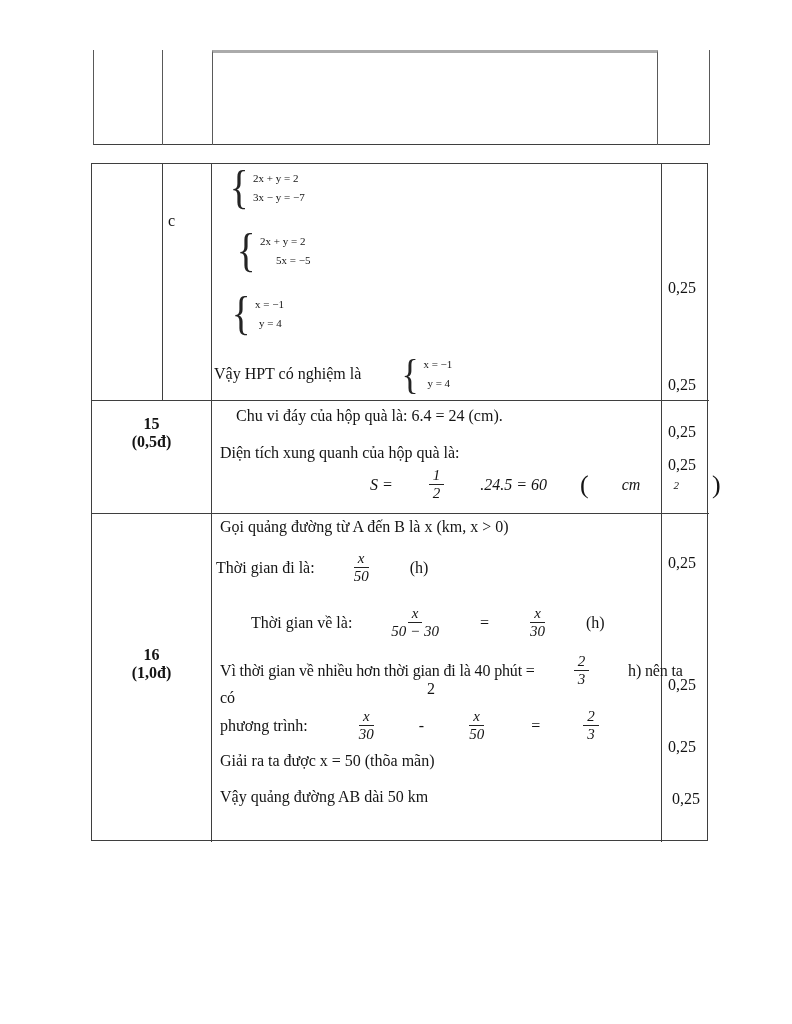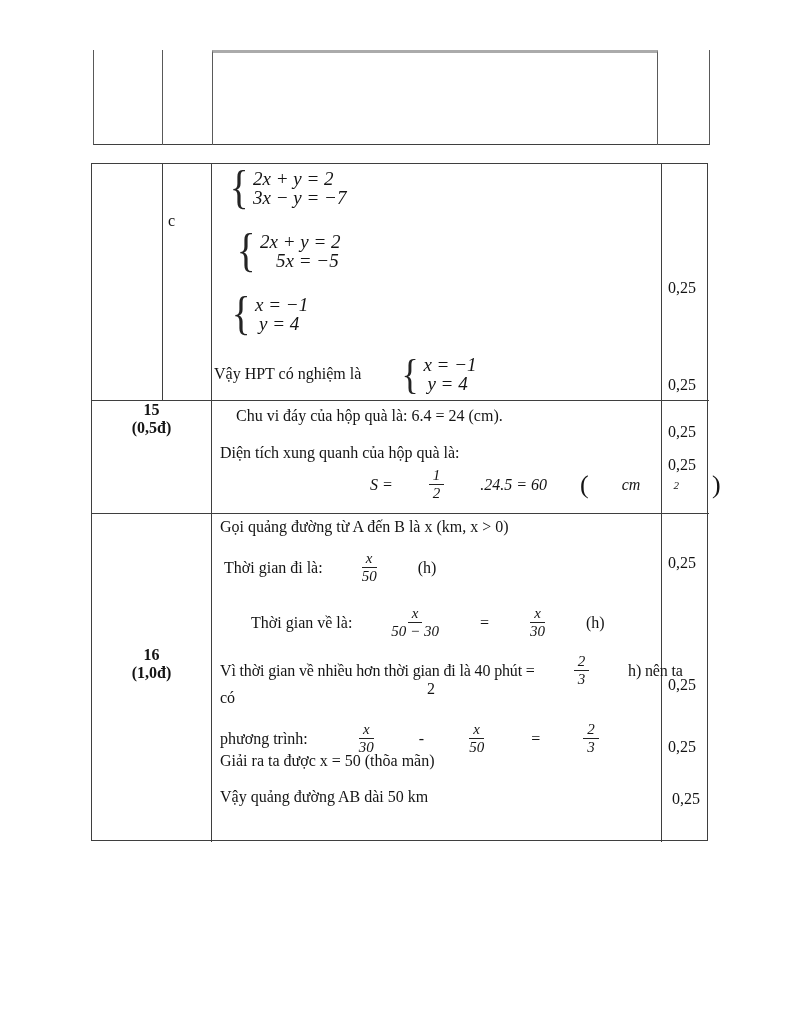--- a/index.html
+++ b/index.html
@@ -13,22 +13,22 @@
   .it { font-style:italic; }
   .b { font-weight:bold; }
   .flexline { position:absolute; display:flex; align-items:center; white-space:nowrap;gap:33px; }
   .frac { display:inline-flex; flex-direction:column; align-items:center;
           font-style:italic; font-size:15px; line-height:17px; }
   .frac .num { border-bottom:1px solid #222; padding:0 4px; }
   .frac .den { padding:0 4px; }
   .sys { position:absolute; display:flex; align-items:center; }
   .sys .brace { font-size:46px; line-height:1; font-weight:400; color:#242424;
                 transform:scaleX(0.85); margin-right:3px; }
-  .sys .lines { display:flex; flex-direction:column; font-style:italic;
-                font-size:19px; line-height:19px; }
+  .sys .lines { display:flex; flex-direction:column; 
+                font-size:11px; line-height:19px; }
   .bigparen { font-size:26px; line-height:1; font-style:normal; font-weight:300; }
   .sup { vertical-align:super; font-size:11px; }
   .mark { position:absolute; left:6px; }
   .centercol { text-align:center; }
 </style>
 </head>
 <body>
 
 <div id="page">
 
@@ -84,21 +84,21 @@
         </span>
       </div>
     </div>
 
     <div class="cell" style="left:570px; top:0; width:47px; height:237px; border-bottom:1px solid #3f3f3f;">
       <span class="mark" style="top:115px;">0,25</span>
       <span class="mark" style="top:212px;">0,25</span>
     </div>
 
     <div class="cell centercol" style="left:0; top:237px; width:120px; height:113px; border-right:1px solid #3f3f3f; border-bottom:1px solid #3f3f3f;">
-      <div class="b" style="">15</div>
+      <div class="b" style="margin-top:14px;">15</div>
       <div class="b">(0,5đ)</div>
     </div>
 
     <div class="cell" style="left:120px; top:237px; width:450px; height:113px; border-right:1px solid #3f3f3f; border-bottom:1px solid #3f3f3f;">
       <span class="t" style="left:8px; top:6px;margin-left:16px;">Chu vi đáy của hộp quà là: 6.4 = 24 (cm).</span>
       <span class="t" style="left:8px; top:43px;">Diện tích xung quanh của hộp quà là:</span>
       <div class="flexline it" style="left:158px; top:66px;">
         <span>S =</span>
         <span class="frac" style="margin:0 3px;">
           <span class="num">1</span>
@@ -119,21 +119,21 @@
 
     <div class="cell centercol" style="left:0; top:350px; width:120px; height:328px; border-right:1px solid #3f3f3f;">
       <div class="b" style="margin-top:132px;">16</div>
       <div class="b">(1,0đ)</div>
     </div>
 
     <div class="cell" style="left:120px; top:350px; width:450px; height:328px; border-right:1px solid #3f3f3f;">
 
       <span class="t" style="left:8px; top:4px;text-align:right;">Gọi quảng đường từ A đến B là x (km, x &gt; 0)</span>
 
-      <div class="flexline" style="left:12px; top:36px;">
+      <div class="flexline" style="left:4px; top:36px;">
         <span>Thời gian đi là:</span>
         <span class="frac" style="margin:0 4px 0 2px;">
           <span class="num">x</span>
           <span class="den">50</span>
         </span>
         <span>(h)</span>
       </div>
 
       <div class="flexline" style="left:8px; top:91px;margin-left:31px;">
         <span>Thời gian về là:</span>
@@ -154,21 +154,21 @@
         <span class="frac" style="margin:0 6px;">
           <span class="num">2</span>
           <span class="den">3</span>
         </span>
         <span>h) nên ta</span>
       </div>
 
       <span class="t" style="left:215px; top:166px;">2</span>
       <span class="t" style="left:8px; top:175px;">có</span>
 
-      <div class="flexline" style="left:8px; top:207px;">
+      <div class="flexline" style="left:8px; top:194px;">
         <span>phương trình:</span>
         <span class="frac" style="margin:0 8px 0 14px;">
           <span class="num">x</span>
           <span class="den">30</span>
         </span>
         <span>-</span>
         <span class="frac" style="margin:0 10px 0 8px;">
           <span class="num">x</span>
           <span class="den">50</span>
         </span>

